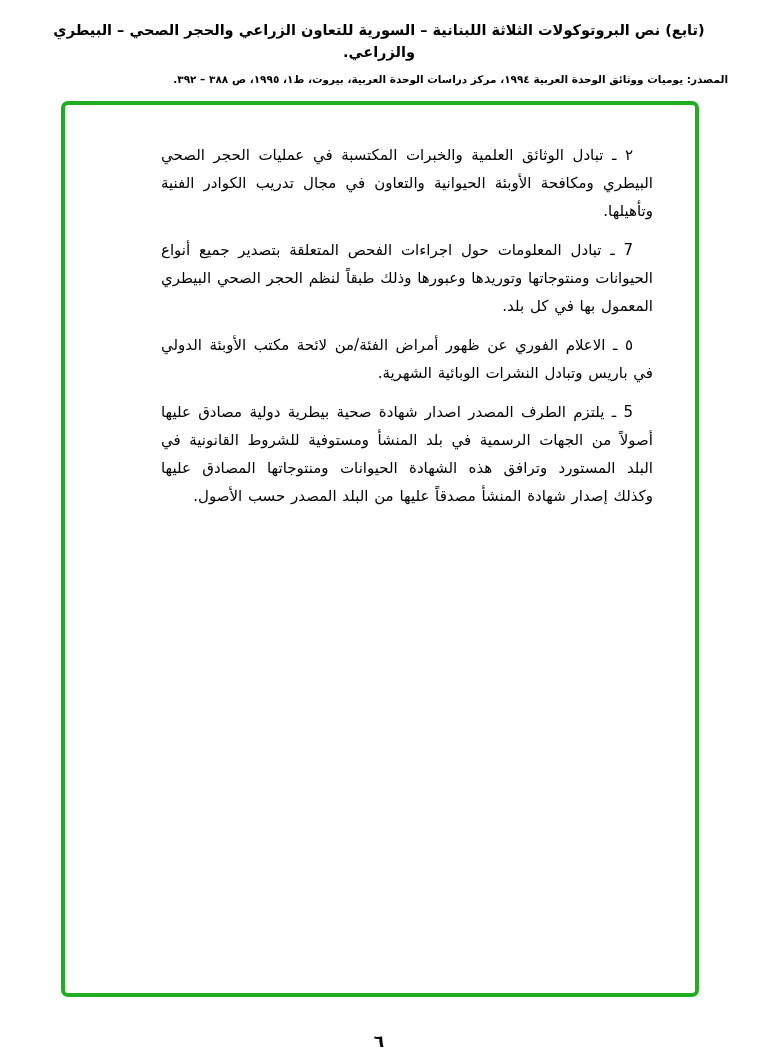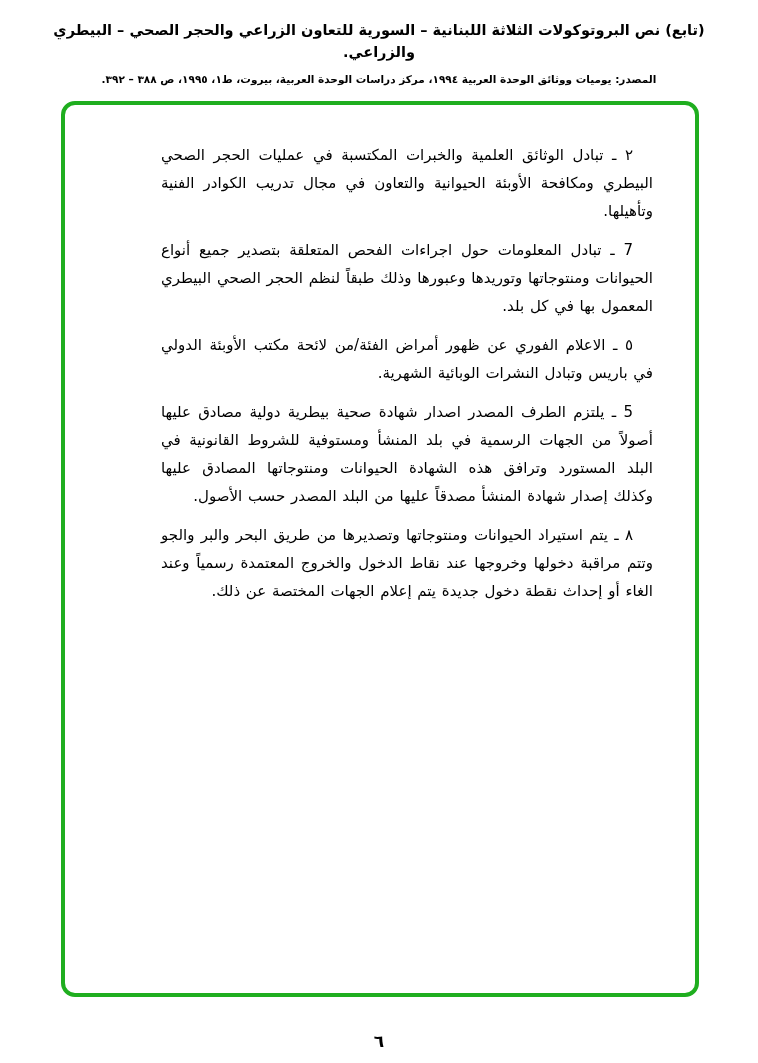--- a/index.html
+++ b/index.html
@@ -28,29 +28,30 @@
     font-weight: bold;
     color: #000000;
     line-height: 1.5;
     text-align: center;
   }
   .header-source {
     margin-top: 9px;
     font-size: 10.5px;
     font-weight: bold;
     color: #000000;
+    text-align: right;
   }
   .content-box {
     position: absolute;
     top: 101px;
     left: 61px;
     width: 638px;
     height: 896px;
     border: 4px solid #1fae1f;
-    border-radius: 14px;
+    border-radius: 7px;
     box-sizing: border-box;
     background: #ffffff;
   }
   .text-column {
     position: absolute;
     top: 36px;
     right: 42px;
     width: 492px;
     direction: rtl;
     text-align: justify;
@@ -86,21 +87,20 @@
     <div class="header-title">(تابع) نص البروتوكولات الثلاثة اللبنانية – السورية للتعاون الزراعي والحجر الصحي – البيطري والزراعي.</div>
     <div class="header-source">المصدر: يوميات ووثائق الوحدة العربية ١٩٩٤، مركز دراسات الوحدة العربية، بيروت، ط١، ١٩٩٥، ص ٣٨٨ – ٣٩٢.</div>
   </div>
 
   <div class="content-box">
     <div class="text-column">
       <p class="paragraph">٢ ـ تبادل الوثائق العلمية والخبرات المكتسبة في عمليات الحجر الصحي البيطري ومكافحة الأوبئة الحيوانية والتعاون في مجال تدريب الكوادر الفنية وتأهيلها.</p>
       <p class="paragraph">7 ـ تبادل المعلومات حول اجراءات الفحص المتعلقة بتصدير جميع أنواع الحيوانات ومنتوجاتها وتوريدها وعبورها وذلك طبقاً لنظم الحجر الصحي البيطري المعمول بها في كل بلد.</p>
       <p class="paragraph">٥ ـ الاعلام الفوري عن ظهور أمراض الفئة/من لائحة مكتب الأوبئة الدولي في باريس وتبادل النشرات الوبائية الشهرية.</p>
       <p class="paragraph">5 ـ يلتزم الطرف المصدر اصدار شهادة صحية بيطرية دولية مصادق عليها أصولاً من الجهات الرسمية في بلد المنشأ ومستوفية للشروط القانونية في البلد المستورد وترافق هذه الشهادة الحيوانات ومنتوجاتها المصادق عليها وكذلك إصدار شهادة المنشأ مصدقاً عليها من البلد المصدر حسب الأصول.</p>
-      <p class="paragraph">٨ ـ يتم استيراد الحيوانات ومنتوجاتها وتصديرها من طريق البحر والبر والجو وتتم مراقبة دخولها وخروجها عند نقاط الدخول والخروج المعتمدة رسمياً وعند الغاء أو إحداث نقطة دخول جديدة يتم إعلام الجهات المختصة عن ذلك.</p>
     </div>
   </div>
 
   <div class="footer">
     <span class="page-number">٦</span>
   </div>
 
 </div>
 
 </body></html>

